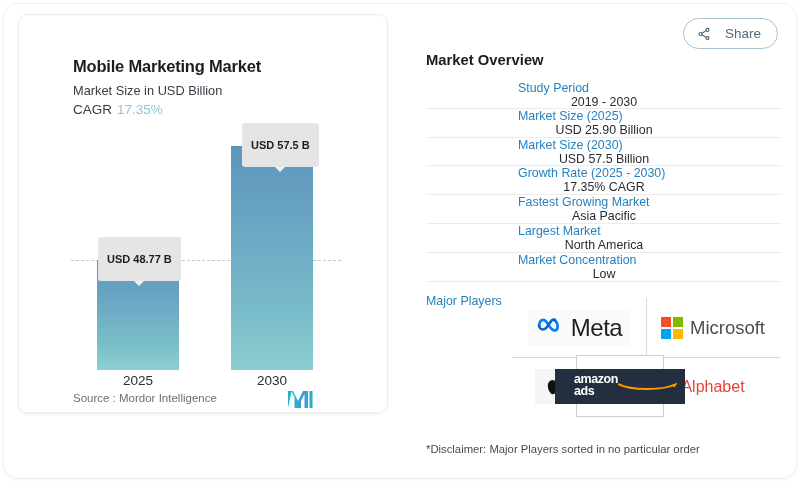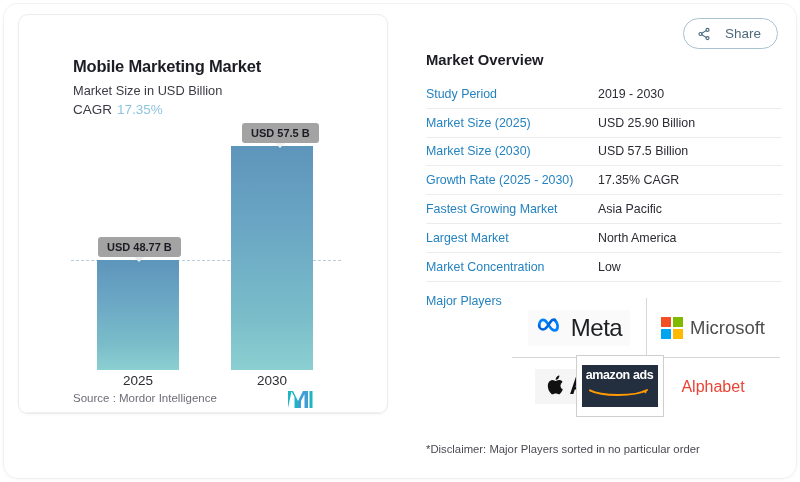--- a/index.html
+++ b/index.html
@@ -77,25 +77,25 @@
 
   .bar {
     position: absolute;
     background: linear-gradient(180deg, #5e95bb 0%, #6aa6c4 35%, #79bcc9 75%, #8ccfd1 100%);
   }
   .bar-2025 { left: 78px; top: 245px; width: 82px; height: 110px; }
   .bar-2030 { left: 212px; top: 131px; width: 82px; height: 224px; }
 
   .bar-label {
     position: absolute;
-    background: #a3a3a3;
+    background: #e5e5e5;
     color: #1c1c24;
     font-size: 11px;
     font-weight: bold;
-    padding: 4px 9px;
+    padding: 16px 9px;
     border-radius: 3px;
     white-space: nowrap;
   }
   .bar-label::after {
     content: "";
     position: absolute;
     left: 50%; bottom: -5px;
     transform: translateX(-50%);
     border-left: 5px solid transparent;
     border-right: 5px solid transparent;
@@ -138,20 +138,21 @@
     font-size: 14.8px; font-weight: bold; color: #1c1c24;
   }
   .ov-table {
     position: absolute; left: 426px; top: 80px;
     width: 356px;
   }
   .ov-row {
     display: flex; align-items: center;
     height: 28.8px;
     border-bottom: 1px solid #ececec;
+    flex-direction: column;
   }
   .ov-row:first-child { border-top: 1px solid transparent; }
   .ov-key {
     width: 172px;
     font-size: 12.4px;
     color: #2482bf;
   }
   .ov-val {
     flex: 1;
     font-size: 12.4px;
@@ -214,22 +215,22 @@
     position: absolute;
     left: 576px; top: 355px;
     width: 88px; height: 62px;
     background: #ffffff;
     border: 1px solid #cfcfcf;
     display: flex; align-items: center; justify-content: center;
     z-index: 20;
   }
   .amazon-badge {
     background: #232f3e;
-    padding: 4px 5px 6px 4px;
-    display: flex; flex-direction: column; align-items: center;
+    padding: 4px 5px 6px 19px;
+    display: flex; flex-direction: row; align-items: center;
   }
   .amazon-text { color: #ffffff; font-size: 12.5px; font-weight: bold; letter-spacing: -0.4px; line-height: 1; }
   .amazon-swoosh { margin-top: 1px; }
 
   .disclaimer {
     position: absolute; left: 426px; top: 443px;
     font-size: 11.3px; color: #4a4a52;
   }
 </style>
 </head>

